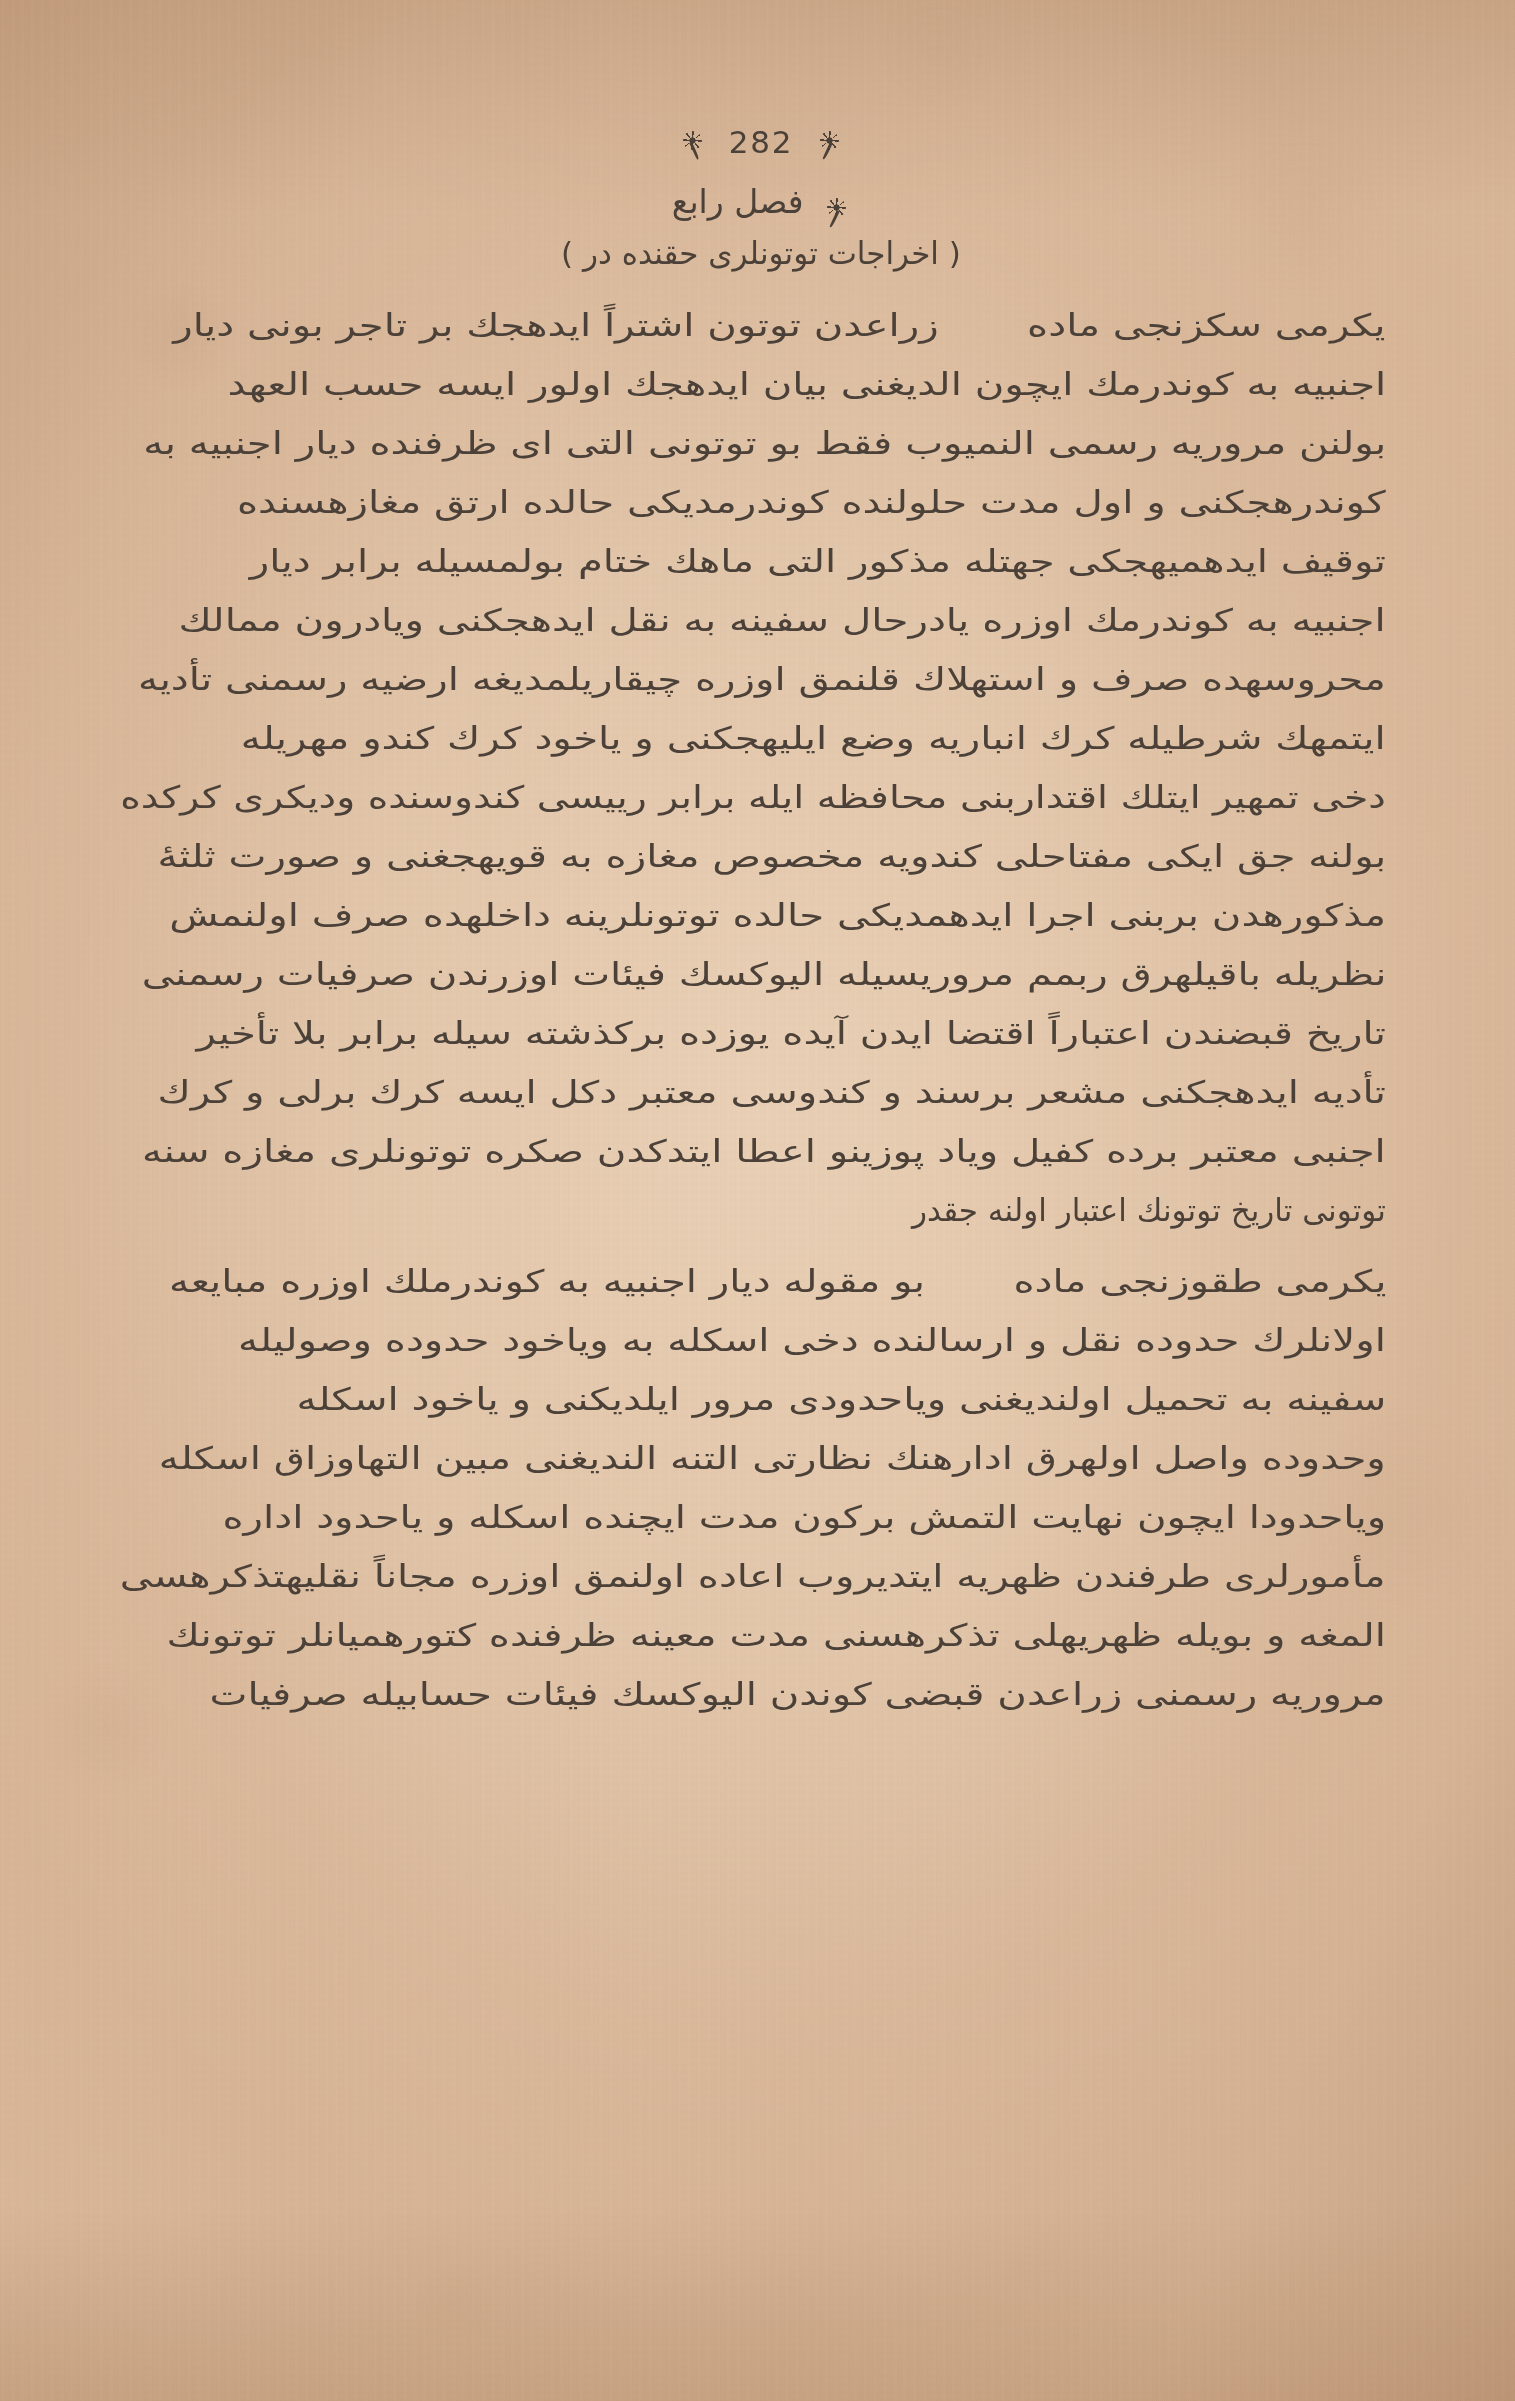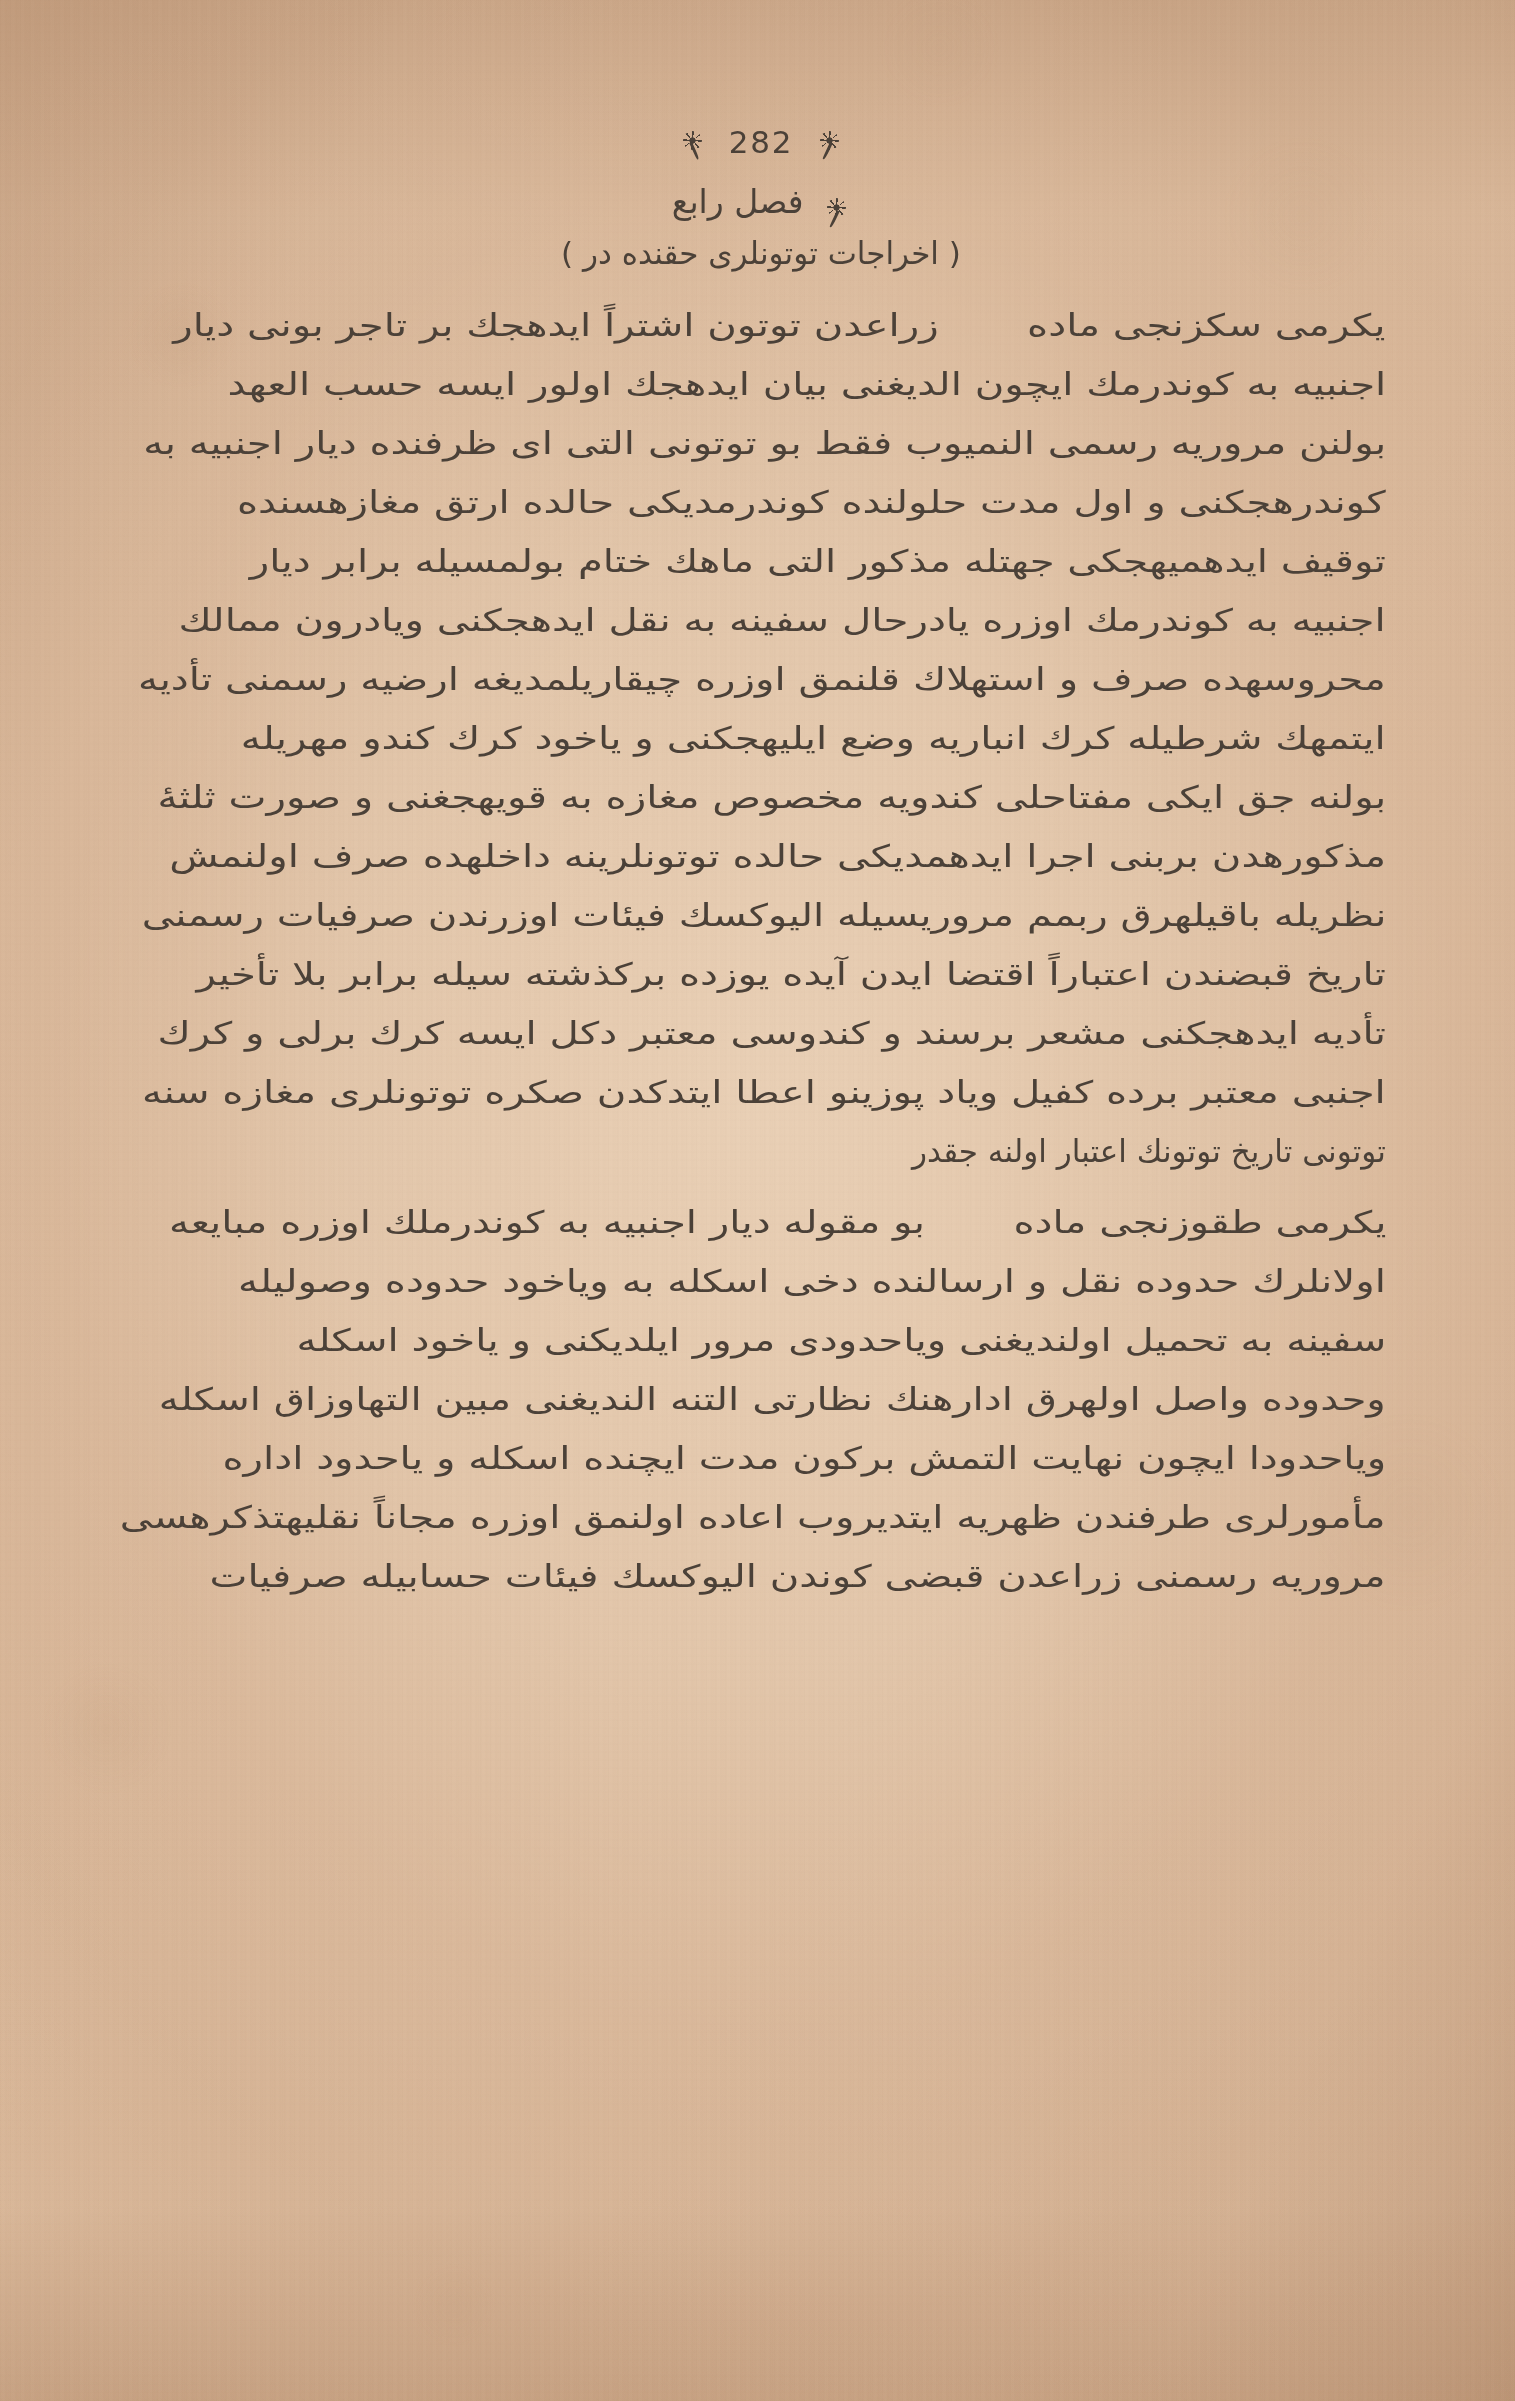--- a/index.html
+++ b/index.html
@@ -226,38 +226,40 @@
         <span style="width: auto; display: inline-block; transform: scaleX(1.3);"><span>یکرمی سکزنجی ماده</span><span class="gap-md"></span><span>زراعدن توتون اشتراً ایدهجك بر تاجر بونی دیار</span></span>
       </div>
 
       <div class="line"><span style="width: auto; display: inline-block; transform: scaleX(1.3);">اجنبیه به كوندرمك ایچون الدیغنی بیان ایدهجك اولور ایسه   حسب العهد</span></div>
       <div class="line"><span style="width: auto; display: inline-block; transform: scaleX(1.3);">بولنن مروریه رسمی النمیوب فقط بو توتونی التی ای ظرفنده دیار اجنبیه به</span></div>
       <div class="line"><span style="width: auto; display: inline-block; transform: scaleX(1.3);">كوندرهجكنی و اول مدت حلولنده كوندرمدیكی حالده   ارتق مغازهسنده</span></div>
       <div class="line"><span style="width: auto; display: inline-block; transform: scaleX(1.3);">توقیف ایدهمیهجكی جهتله مذكور التی ماهك ختام بولمسیله برابر دیار</span></div>
       <div class="line"><span style="width: auto; display: inline-block; transform: scaleX(1.3);">اجنبیه به كوندرمك اوزره یادرحال سفینه به نقل ایدهجكنی ویادرون ممالك</span></div>
       <div class="line"><span style="width: auto; display: inline-block; transform: scaleX(1.3);">محروسهده صرف و استهلاك قلنمق اوزره چیقاریلمدیغه ارضیه رسمنی تأدیه</span></div>
       <div class="line"><span style="width: auto; display: inline-block; transform: scaleX(1.3);">ایتمهك شرطیله كرك انباریه وضع ایلیهجكنی و یاخود كرك كندو مهریله</span></div>
+      <div class="line"><span style="width: auto; display: inline-block; transform: scaleX(1.27089);">دخی تمهیر ایتلك اقتداربنی محافظه ایله برابر رییسی كندوسنده ودیكری كركده</span></div>
       <div class="line"><span style="width: auto; display: inline-block; transform: scaleX(1.3);">بولنه جق ایكی مفتاحلی كندویه مخصوص مغازه به قویهجغنی و صورت ثلثهٔ</span></div>
       <div class="line"><span style="width: auto; display: inline-block; transform: scaleX(1.3);">مذكورهدن بربنی اجرا ایدهمدیكی حالده توتونلرینه داخلهده صرف اولنمش</span></div>
       <div class="line"><span style="width: auto; display: inline-block; transform: scaleX(1.3);">نظریله باقیلهرق ربمم مروریسیله الیوكسك فیئات اوزرندن صرفیات رسمنی</span></div>
       <div class="line"><span style="width: auto; display: inline-block; transform: scaleX(1.3);">تاریخ قبضندن اعتباراً اقتضا ایدن آیده یوزده بركذشته سیله برابر بلا تأخیر</span></div>
       <div class="line"><span style="width: auto; display: inline-block; transform: scaleX(1.3);">تأدیه ایدهجكنی مشعر برسند و كندوسی معتبر دكل ایسه كرك برلی و كرك</span></div>
       <div class="line"><span style="width: auto; display: inline-block; transform: scaleX(1.3);">اجنبی معتبر برده كفیل ویاد پوزینو اعطا ایتدكدن صكره توتونلری مغازه سنه</span></div>
       <div class="line indent-last"><span>توتونی تاریخ توتونك اعتبار اولنه جقدر</span></div>
     </div>
 
     <div class="para" id="para-29">
 
       <div class="line">
         <span style="width: auto; display: inline-block; transform: scaleX(1.3);"><span>یکرمی طقوزنجی ماده</span><span class="gap-md"></span><span>بو مقوله دیار اجنبیه به كوندرملك اوزره مبایعه</span></span>
       </div>
 
       <div class="line"><span style="width: auto; display: inline-block; transform: scaleX(1.3);">اولانلرك حدوده نقل و ارسالنده دخی اسكله به ویاخود حدوده وصولیله</span></div>
       <div class="line"><span style="width: auto; display: inline-block; transform: scaleX(1.3);">سفینه به تحمیل اولندیغنی ویاحدودی مرور ایلدیكنی و یاخود اسكله</span></div>
       <div class="line"><span style="width: auto; display: inline-block; transform: scaleX(1.3);">وحدوده واصل اولهرق ادارهنك نظارتی التنه الندیغنی مبین التهاوزاق اسكله</span></div>
       <div class="line"><span style="width: auto; display: inline-block; transform: scaleX(1.3);">ویاحدودا ایچون نهایت التمش بركون مدت ایچنده اسكله و یاحدود اداره</span></div>
       <div class="line"><span style="width: auto; display: inline-block; transform: scaleX(1.29874);">مأمورلری طرفندن ظهریه ایتدیروب اعاده اولنمق اوزره مجاناً نقلیهتذكرهسی</span></div>
+      <div class="line"><span style="width: auto; display: inline-block; transform: scaleX(1.3);">المغه و بویله ظهریهلی تذكرهسنی مدت معینه ظرفنده كتورهمیانلر توتونك</span></div>
       <div class="line"><span style="width: auto; display: inline-block; transform: scaleX(1.3);">مروریه رسمنی زراعدن قبضی كوندن الیوكسك فیئات حسابیله صرفیات</span></div>
     </div>
 
   </div>
 </div>
 
 
 </body></html>

